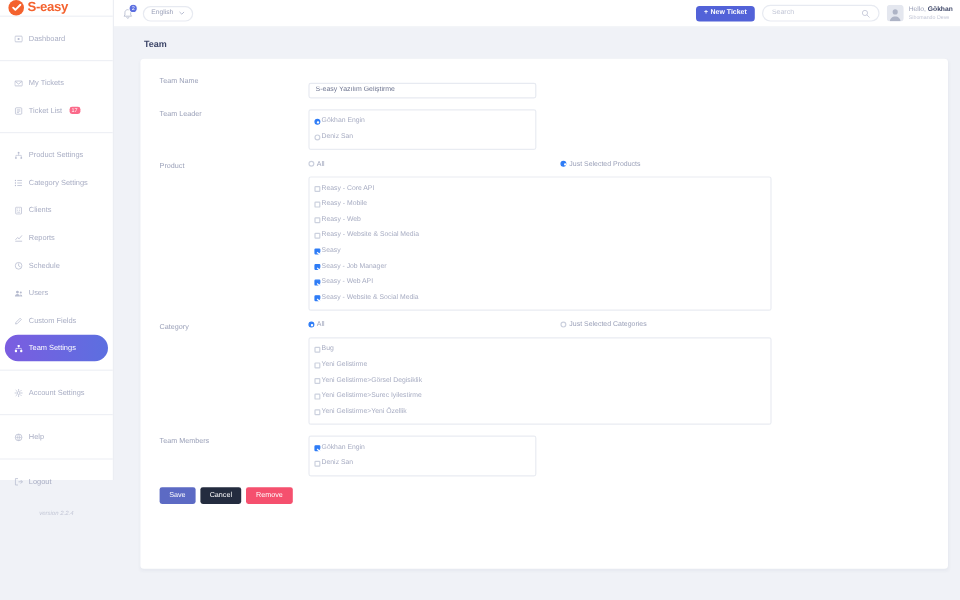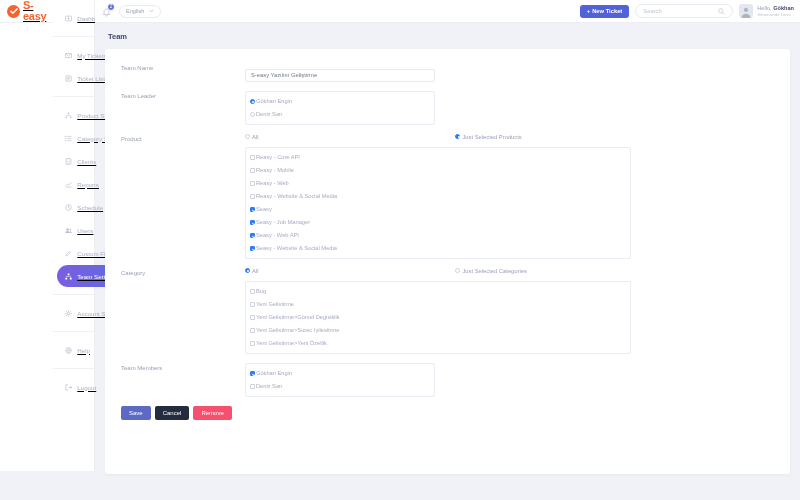--- a/index.html
+++ b/index.html
@@ -6,25 +6,24 @@
   html, body {
     width: 800px; height: 500px;
     font-family: "Liberation Sans", sans-serif;
     background: #f0f2f7;
     overflow: hidden;
   }
   .app { display: flex; width: 800px; height: 500px; position: relative; }
 
   
   .sidebar {
-    width: 95px; height: 471px; background: #ffffff;
-    display: flex; flex-direction: row;
+    width: 95px; height: 400px; background: #ffffff;
+    display: flex; flex-direction: column;
     border-right: 1px solid #eceef3;
     flex: 0 0 95px;
-    text-decoration: underline;
   }
   .logo-row {
     height: 23px; display: flex; align-items: center; gap: 3px;
     padding: 0 7px; border-bottom: 1px solid #eef0f5;
   }
   .logo-mark {
     width: 13px; height: 13px; border-radius: 50%;
     background: #f4622e; position: relative; flex: 0 0 13px;
   }
   .logo-mark svg { position: absolute; left: 2.5px; top: 3px; }
@@ -102,21 +101,21 @@
     width: 14px; height: 14px; border-radius: 3px; background: #e4e7ef;
     display: flex; align-items: flex-end; justify-content: center;
     overflow: hidden; flex: 0 0 14px;
   }
   .user-text { line-height: 1.25; white-space: nowrap; }
   .user-hello { font-size: 5.6px; color: #9aa0b8; }
   .user-hello b { color: #3c4566; }
   .user-sub { font-size: 4.4px; color: #c2c6d6; }
 
   
-  .content { flex: 1; padding: 9px 10px 0 10px; overflow: hidden; border-radius: 27px; }
+  .content { flex: 1; padding: 9px 10px 0 22px; overflow: hidden; border-radius: 27px; }
   .page-title {
     font-size: 7.5px; font-weight: bold; color: #3d4668;
     margin-bottom: 8px; padding-left: 3px;
   }
   .card {
     background: #fff; border-radius: 3px; height: 425px;
     box-shadow: 0 1px 3px rgba(40,50,90,0.05); padding: 14px 0 0 0;
   }
   .form-row { display: flex; margin-bottom: 9px; padding: 0 16px; }
   .form-label {

